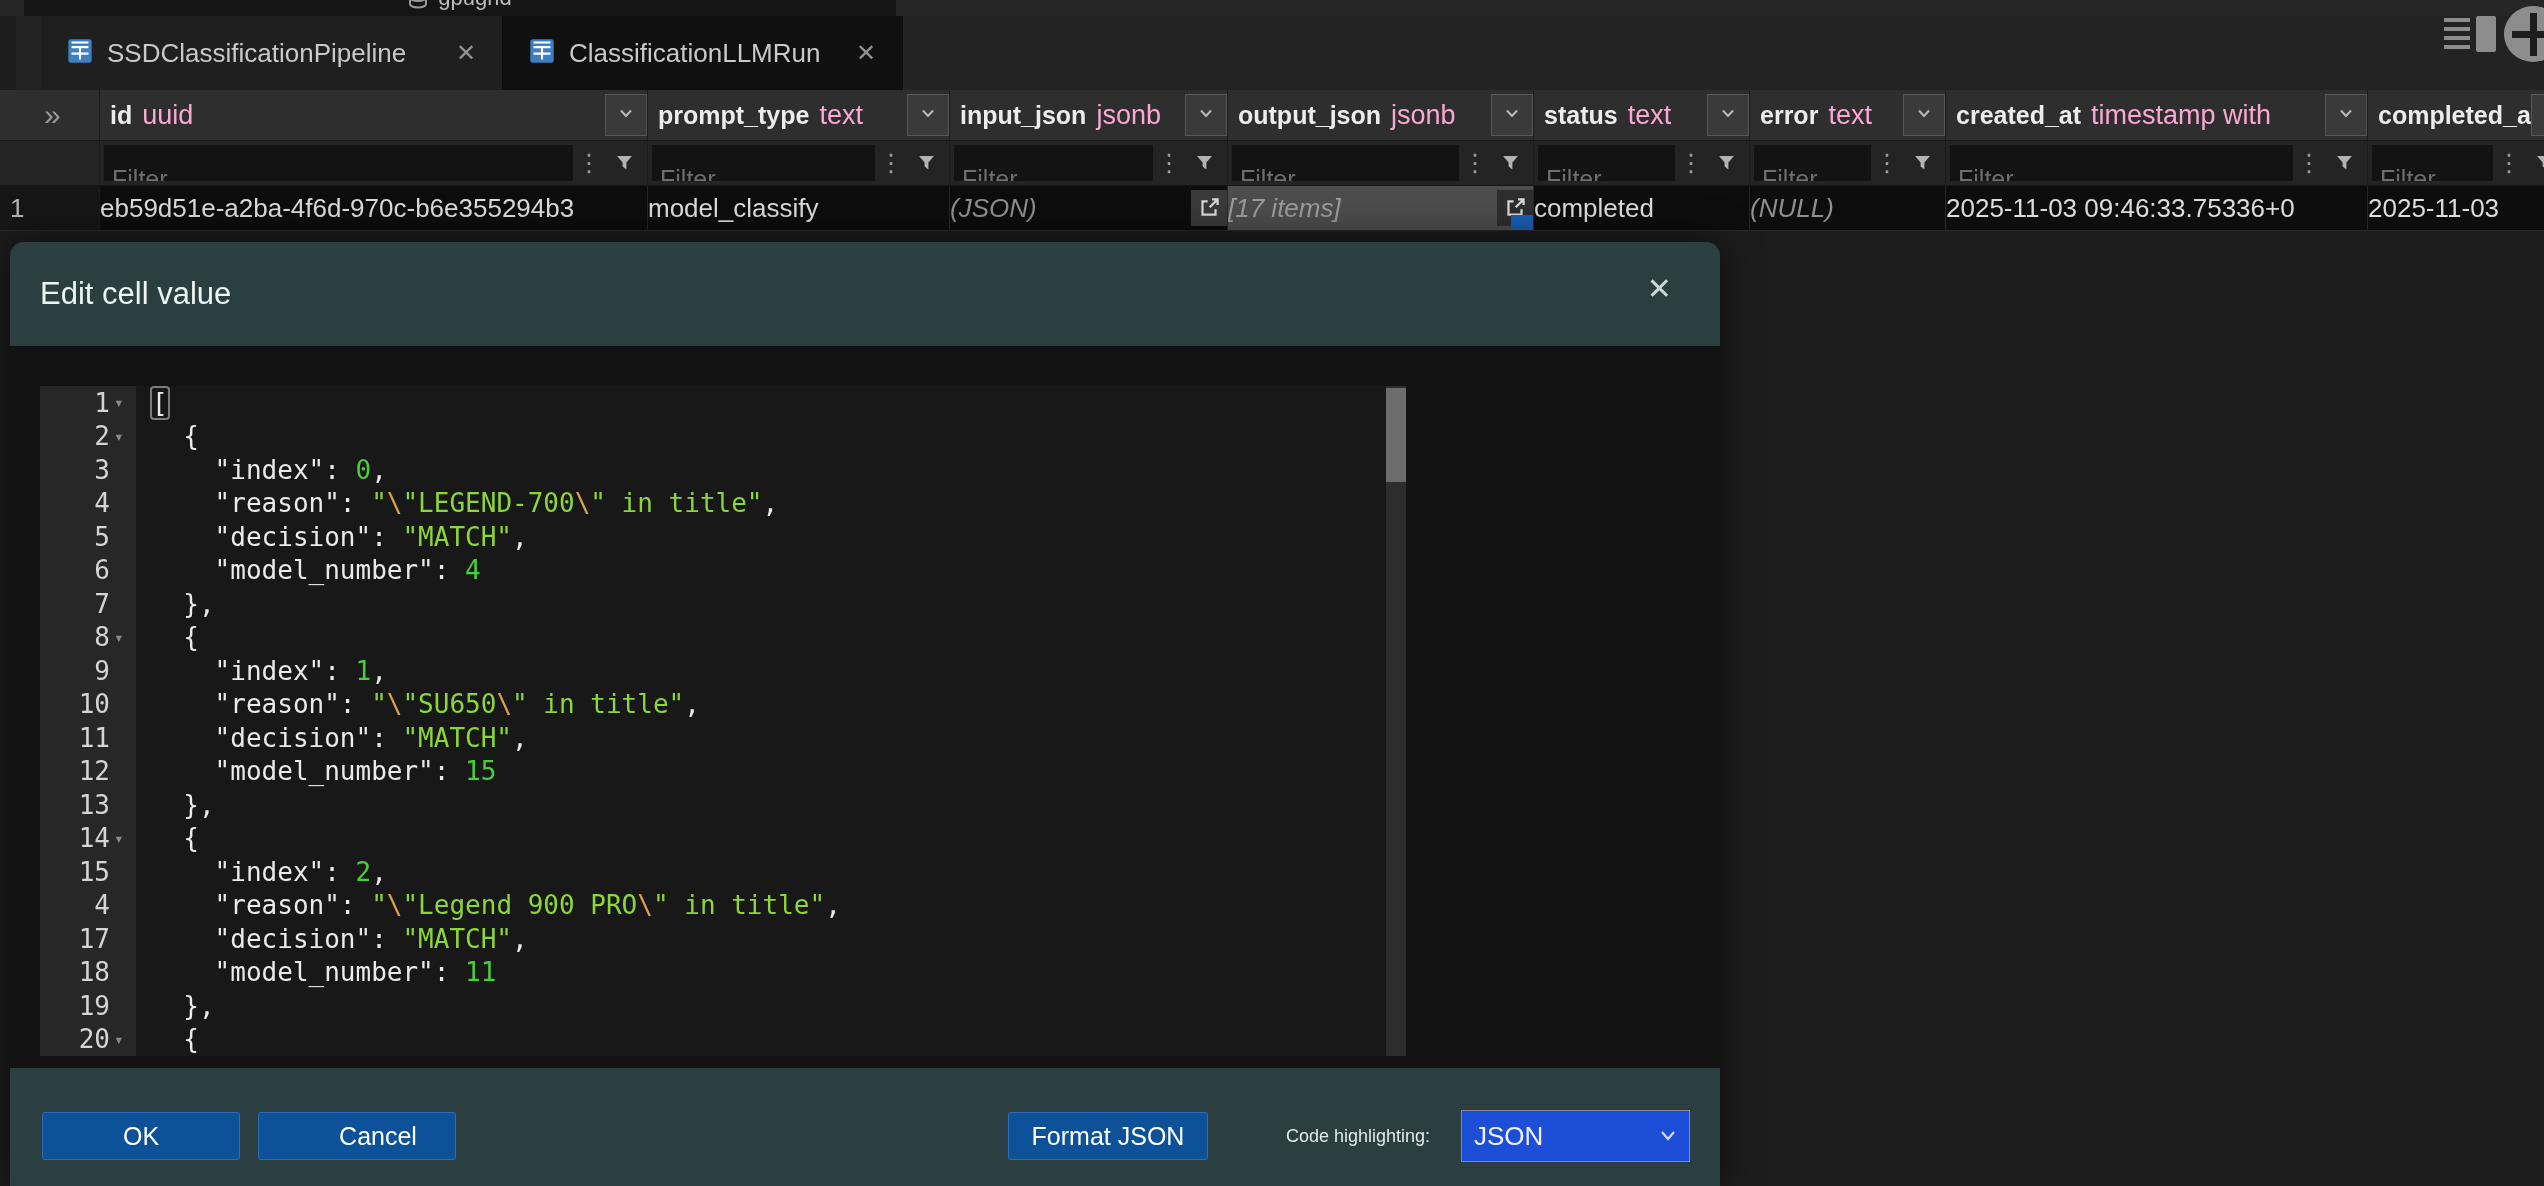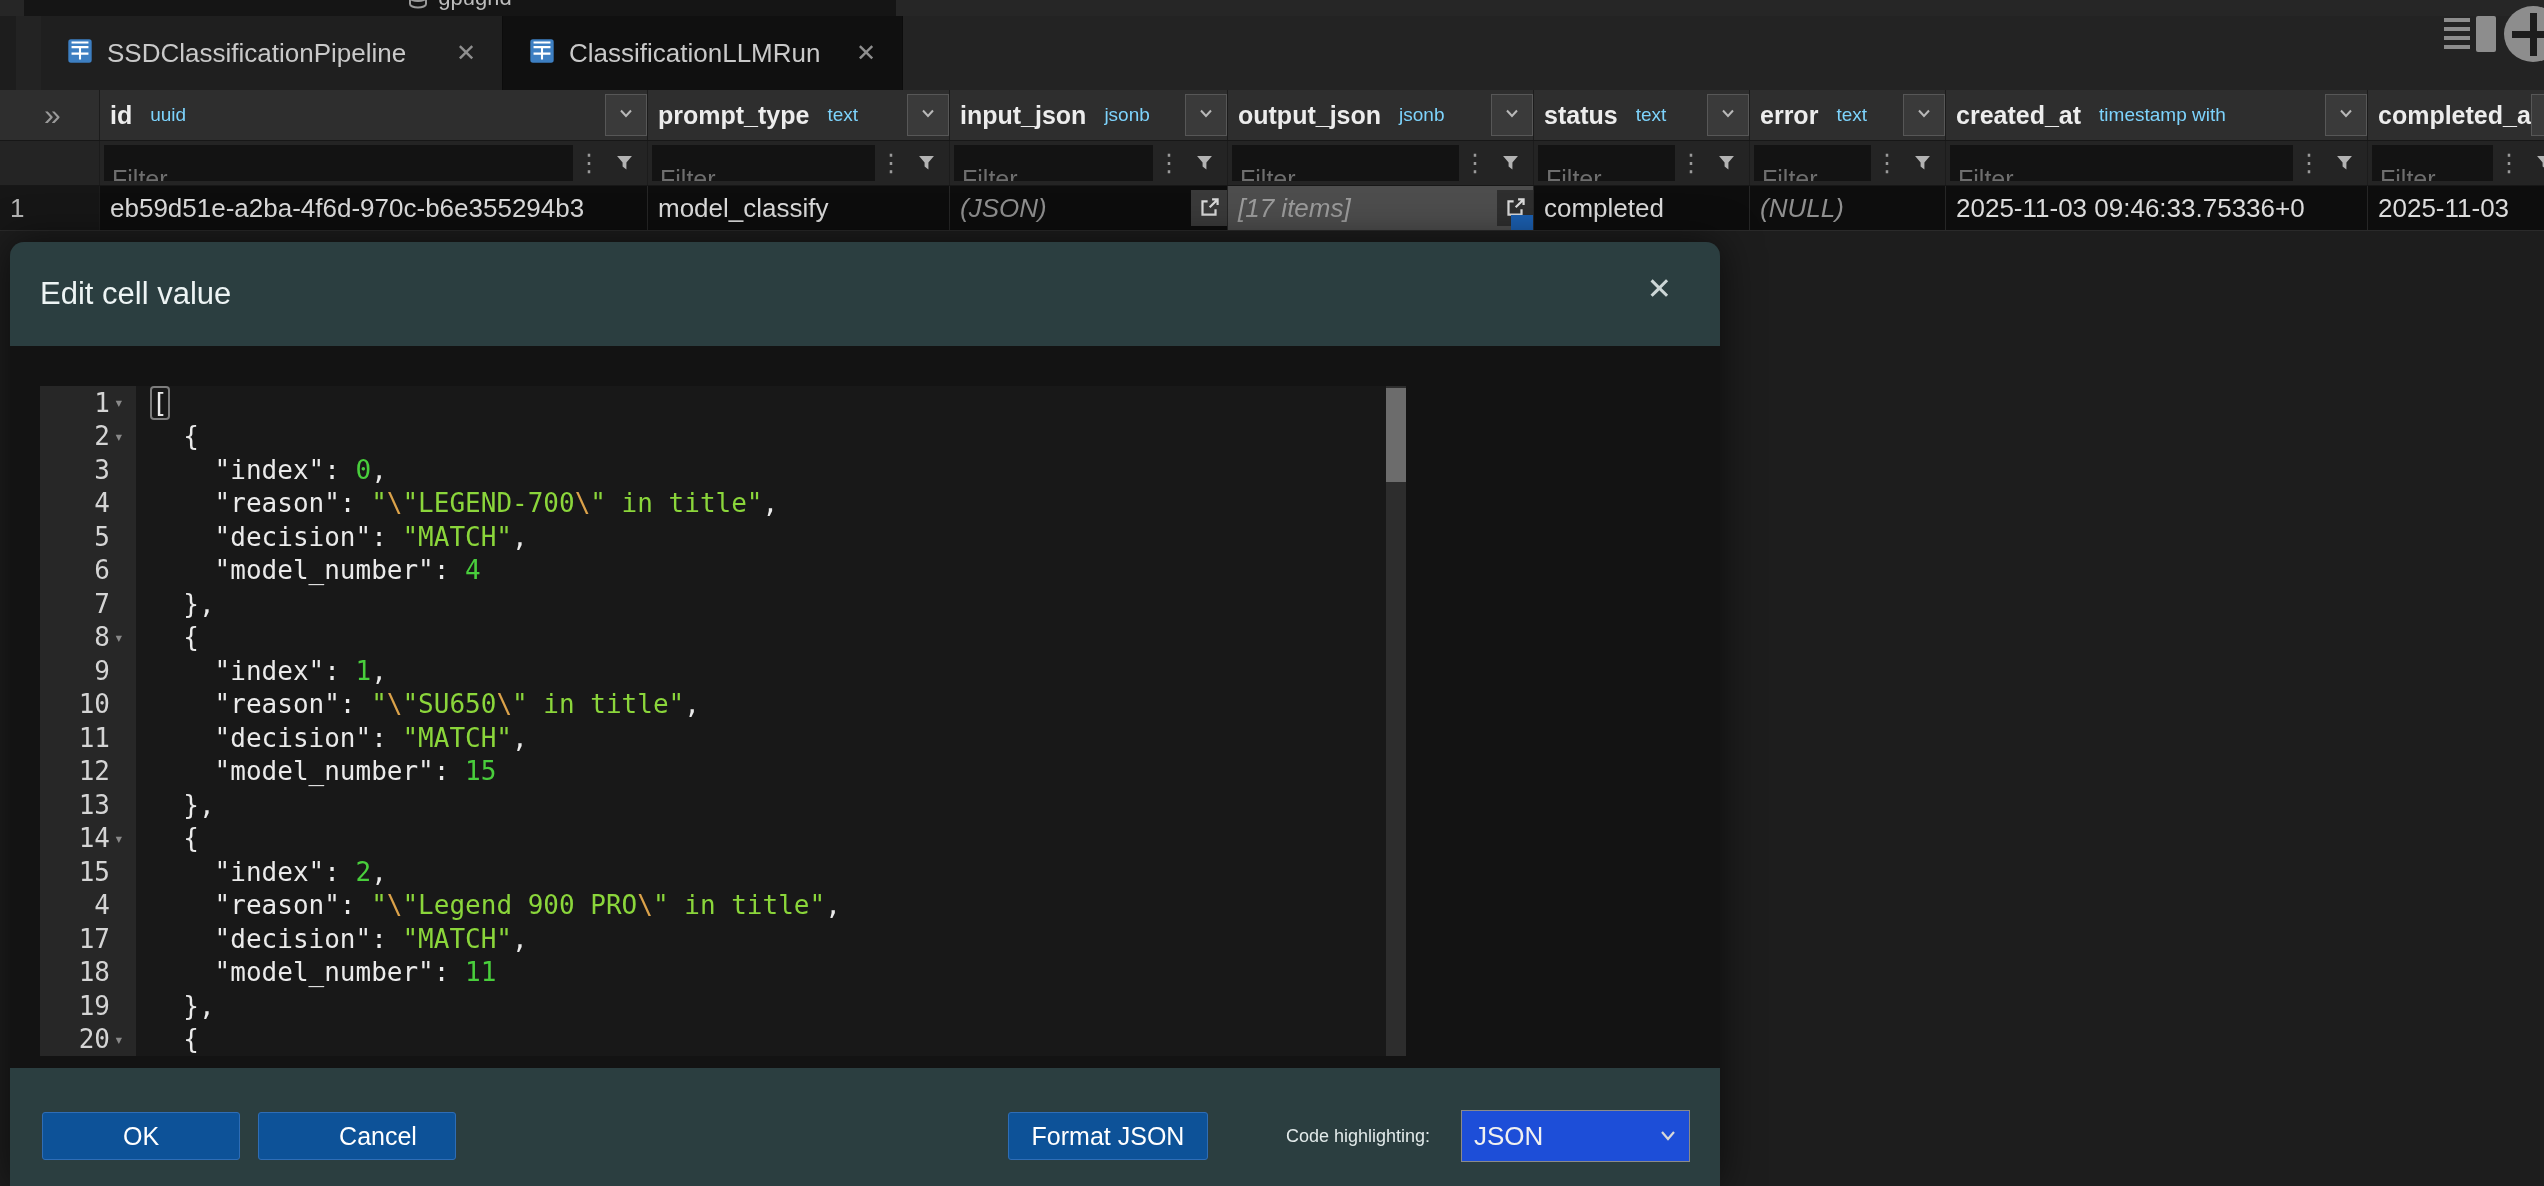--- a/index.html
+++ b/index.html
@@ -34,33 +34,33 @@
 
   
   .grid{position:absolute;left:0;top:90px;width:2544px;}
   .g-head{display:flex;height:50px;background:#2e2e2e;border-bottom:1px solid #171717;}
   .g-filter{display:flex;height:44px;background:#242424;border-bottom:1px solid #171717;}
   .g-row{display:flex;height:44px;background:#0d0d0d;border-bottom:1px solid #2a2a2a;}
   .corner-cell{width:100px;flex:0 0 100px;display:flex;align-items:center;border-right:1px solid #1c1c1c;box-sizing:border-box;}
   .expander{margin-left:44px;color:#9a9a9a;font-size:30px;line-height:1;}
   .h-cell{display:flex;align-items:center;border-right:1px solid #1c1c1c;box-sizing:border-box;overflow:hidden;flex:0 0 auto;}
   .h-name{font-weight:bold;font-size:25px;color:#ececec;margin-left:10px;white-space:nowrap;}
-  .h-type{font-size:19px;color:#7dd3fc;margin-left:18px;white-space:nowrap;}
+  .h-type{font-size:27px;color:#f9a8d4;margin-left:10px;white-space:nowrap;}
   .h-menu{margin-left:auto;width:42px;height:42px;background:#3a3a3a;border:1px solid #575757;box-sizing:border-box;
           display:flex;align-items:center;justify-content:center;flex:0 0 auto;}
   .f-cell{display:flex;align-items:center;border-right:1px solid #1c1c1c;box-sizing:border-box;overflow:hidden;flex:0 0 auto;padding:4px;}
   .f-input{flex:1;align-self:stretch;background:#131313;display:flex;align-items:center;overflow:hidden;}
   .f-text{color:#6e6e6e;font-size:25px;margin-left:8px;white-space:nowrap;margin-top:32px;}
   .f-kebab{width:32px;text-align:center;color:#9a9a9a;font-size:24px;flex:0 0 auto;}
   .f-funnel{width:38px;display:flex;align-items:center;justify-content:center;flex:0 0 auto;}
   .rownum{width:100px;flex:0 0 100px;display:flex;align-items:center;color:#b5b5b5;font-size:26px;box-sizing:border-box;
           border-right:1px solid #1c1c1c;background:#161616;padding-left:10px;}
   .d-cell{position:relative;display:flex;align-items:center;border-right:1px solid #262626;box-sizing:border-box;
           overflow:hidden;flex:0 0 auto;font-size:26px;color:#dcdcdc;}
-  .d-text{margin-left:10px;white-space:nowrap;}
+  .d-text{white-space:nowrap;}
   .d-cell.muted .d-text{font-style:italic;color:#8f8f8f;}
   .d-cell.selected{background:#4d4d4d;}
   .d-cell.selected .d-text{color:#9c9c9c;}
   .d-expand{margin-left:auto;width:36px;height:36px;background:#3a3a3a;display:flex;align-items:center;justify-content:center;flex:0 0 auto;}
   .d-cell.selected .d-expand{background:#2e2e2e;}
   .blue-corner{position:absolute;right:0;bottom:0;width:22px;height:15px;background:#1b5fb0;}
 
   
   .dialog{position:absolute;left:10px;top:242px;width:1710px;height:944px;border-radius:14px 14px 0 0;overflow:hidden;
           box-shadow:0 0 40px rgba(0,0,0,.6);}

